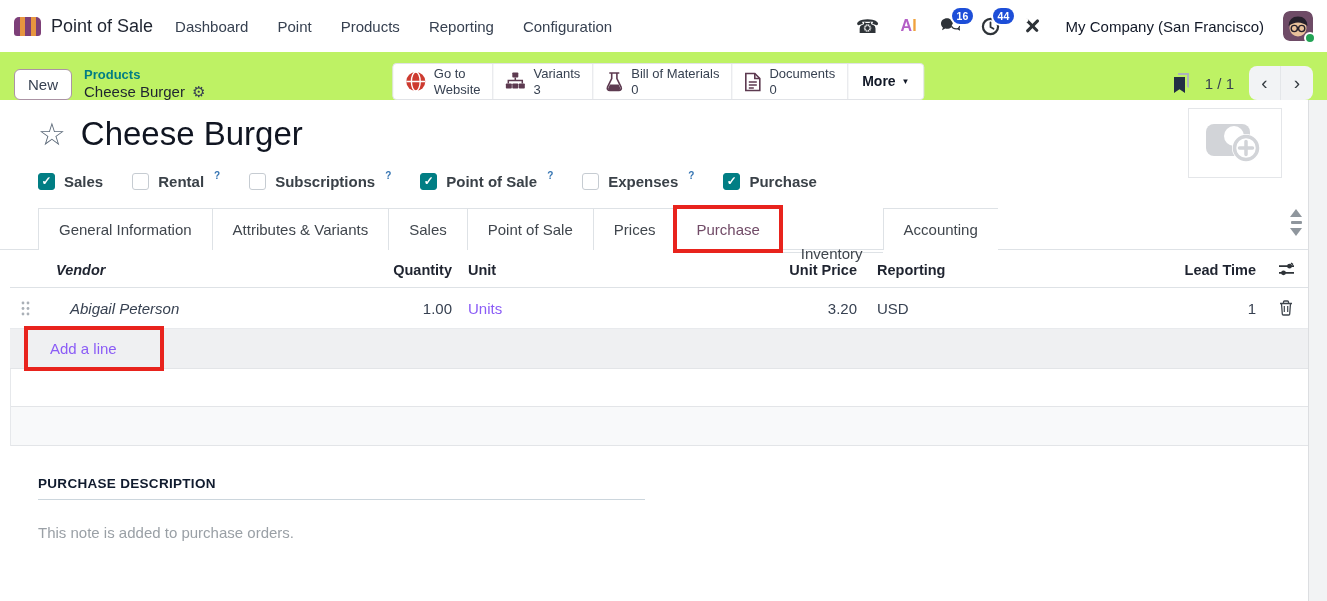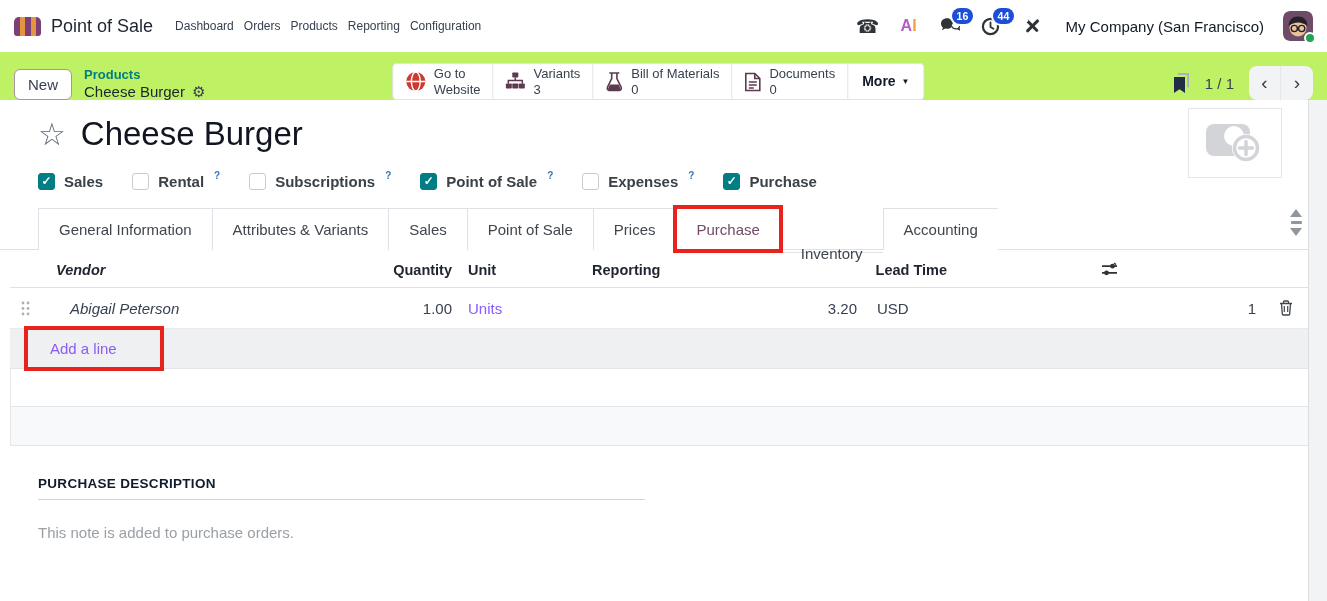--- a/index.html
+++ b/index.html
@@ -5,21 +5,21 @@
   * { box-sizing: border-box; margin: 0; padding: 0; }
   html,body { background:#fff; }
   body { font-family: "Liberation Sans", sans-serif; color:#374151; }
   .screen { position:relative; width:1327px; height:601px; background:#fff; overflow:hidden; }
 
   
   .navbar { height:52px; display:flex; align-items:center; padding:0 14px; background:#fff; }
   .logo { width:27px; height:19px; border-radius:5px 5px 3px 3px;
           background:repeating-linear-gradient(90deg,#7d3f78 0 6px,#e6953f 6px 11px,#7d3f78 11px 17px,#e6953f 17px 22px,#7d3f78 22px 27px); }
   .app-name { font-size:18px; font-weight:500; color:#1f2430; margin:0 16px 0 10px; cursor:pointer; }
-  .menu { display:flex; gap:10px; font-size:12px; margin-left:6px; }
+  .menu { display:flex; gap:29px; font-size:15px; margin-left:6px; }
   .menu a { color:#374151; cursor:pointer; text-decoration:none; }
   .nav-right { margin-left:auto; display:flex; align-items:center; gap:19px; }
   .nav-icon { position:relative; display:inline-flex; align-items:center; justify-content:center; width:22px; height:22px; cursor:pointer; }
   .glyph-phone { font-size:19px; color:#2e3338; line-height:1; }
   .ai-icon { font-weight:800; font-size:16px; letter-spacing:0; cursor:pointer; }
   .ai-icon .a { color:#b45fc6; } .ai-icon .i { color:#f0a23c; }
   .badge { position:absolute; top:-7px; left:13px; background:#1d4ed8; color:#fff; font-size:10.5px; font-weight:700;
            border-radius:9px; padding:1.5px 5px; line-height:1.2; box-shadow:0 0 0 2px #fff; }
   .company-name { font-size:15px; color:#111827; margin-left:4px; cursor:pointer; white-space:nowrap; }
   .avatar { position:relative; width:30px; height:30px; border-radius:7px; overflow:visible; cursor:pointer; flex:0 0 auto; }
@@ -120,21 +120,21 @@
 </head>
 <body>
 
 <div class="screen">
 
   <header class="navbar">
     <div class="logo"></div>
     <div class="app-name">Point of Sale</div>
     <nav class="menu">
       <a>Dashboard</a>
-      <a>Orders</a>
+      <a>Point</a>
       <a>Products</a>
       <a>Reporting</a>
       <a>Configuration</a>
     </nav>
     <div class="nav-right">
       <span class="nav-icon">
         <span class="glyph-phone">☎</span>
       </span>
       <span class="nav-icon ai-icon">
         <span class="a">A</span>
@@ -324,20 +324,21 @@
         <span class="tri-down"></span>
       </div>
     </div>
 
     <div class="vendor-table">
       <div class="vrow head">
         <span></span>
         <span class="c-vendor">Vendor</span>
         <span class="c-qty">Quantity</span>
         <span class="c-unit">Unit</span>
+        <span class="c-price">Unit Price</span>
         <span class="c-curr">Reporting</span>
         <span class="c-lead">Lead Time</span>
         <span class="c-icon">
           <button class="optional-btn">
             <svg width="17" height="15" viewBox="0 0 17 15">
               <path d="M1 4.2h15M1 10.8h15" stroke="#2e3338" stroke-width="1.8"></path>
               <circle cx="11.5" cy="4.2" r="2.4" fill="#2e3338"></circle>
               <circle cx="5.5" cy="10.8" r="2.4" fill="#2e3338"></circle>
               <path d="M13 1l2 1.6" stroke="#2e3338" stroke-width="1.4"></path>
             </svg>

